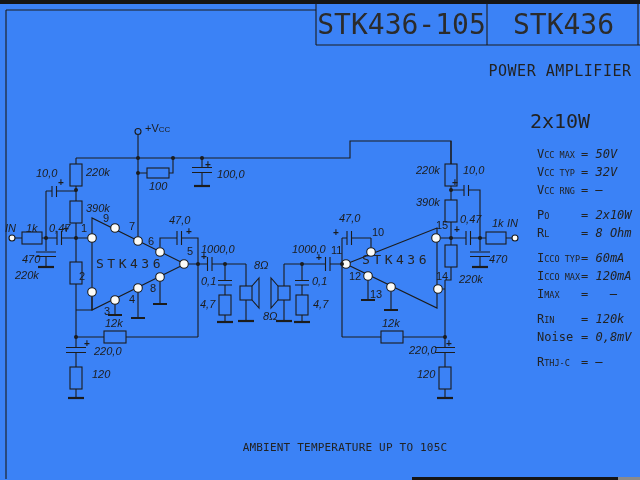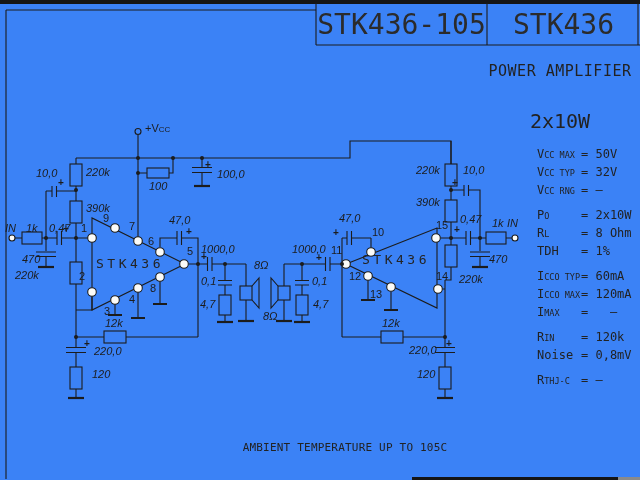--- a/index.html
+++ b/index.html
@@ -11,21 +11,21 @@
   .hdr{position:absolute;left:480px;width:160px;text-align:center;
        font-family:"DejaVu Sans Mono",monospace;color:#222;white-space:pre;}
   #powertitle{top:62px;font-size:15px;letter-spacing:.5px;}
   #powersub{top:81px;font-size:20px;margin-top:28px;}
   #specs{position:absolute;left:537px;top:147px;}
   .specgroup{margin-bottom:7px;}
   .spec-row{display:flex;align-items:baseline;height:18px;font-family:"DejaVu Sans Mono",monospace;color:#222;}
   .nm{min-width:44px;display:inline-flex;align-items:baseline;white-space:pre;}
   .sym{font-size:12px;}
   .sub{font-size:8.5px;white-space:pre;}
-  .val{font-size:12px;white-space:pre;}
+  .val{font-size:12px;white-space:pre;font-style:italic;}
   .slabel{position:absolute;font-size:11px;color:#1c1c1c;white-space:pre;line-height:11px;font-style:italic;}
   .plus{position:absolute;font-size:10px;font-weight:bold;line-height:9px;color:#1c1c1c;}
   .pinnum{position:absolute;font-size:11px;line-height:11px;color:#1c1c1c;}
   .ic-label{position:absolute;font-family:"DejaVu Sans Mono",monospace;font-size:13px;letter-spacing:3.5px;
             color:#242424;line-height:14px;}
   #vcclabel{position:absolute;left:145px;top:122px;font-size:11px;line-height:12px;}
   #vcclabel .sub{font-size:8px;}
   #footer{position:absolute;left:25px;top:441px;width:640px;text-align:center;
           font-family:"DejaVu Sans Mono",monospace;font-size:11px;letter-spacing:.2px;color:#222;white-space:pre;}
   svg{position:absolute;left:0;top:0;}
@@ -61,24 +61,20 @@
         </div>
       </div>
       <div class="specgroup">
         <div class="spec-row">
           <span class="nm"><span class="sym">P</span><span class="sub">O</span></span>
           <span class="val">= 2x10W</span>
         </div>
         <div class="spec-row">
           <span class="nm"><span class="sym">R</span><span class="sub">L</span></span>
           <span class="val">= 8 Ohm</span>
-        </div>
-        <div class="spec-row">
-          <span class="nm"><span class="sym">TDH</span><span class="sub"></span></span>
-          <span class="val">= 1%</span>
         </div>
       </div>
       <div class="specgroup">
         <div class="spec-row">
           <span class="nm"><span class="sym">I</span><span class="sub">CCO TYP</span></span>
           <span class="val">= 60mA</span>
         </div>
         <div class="spec-row">
           <span class="nm"><span class="sym">I</span><span class="sub">CCO MAX</span></span>
           <span class="val">= 120mA</span>

